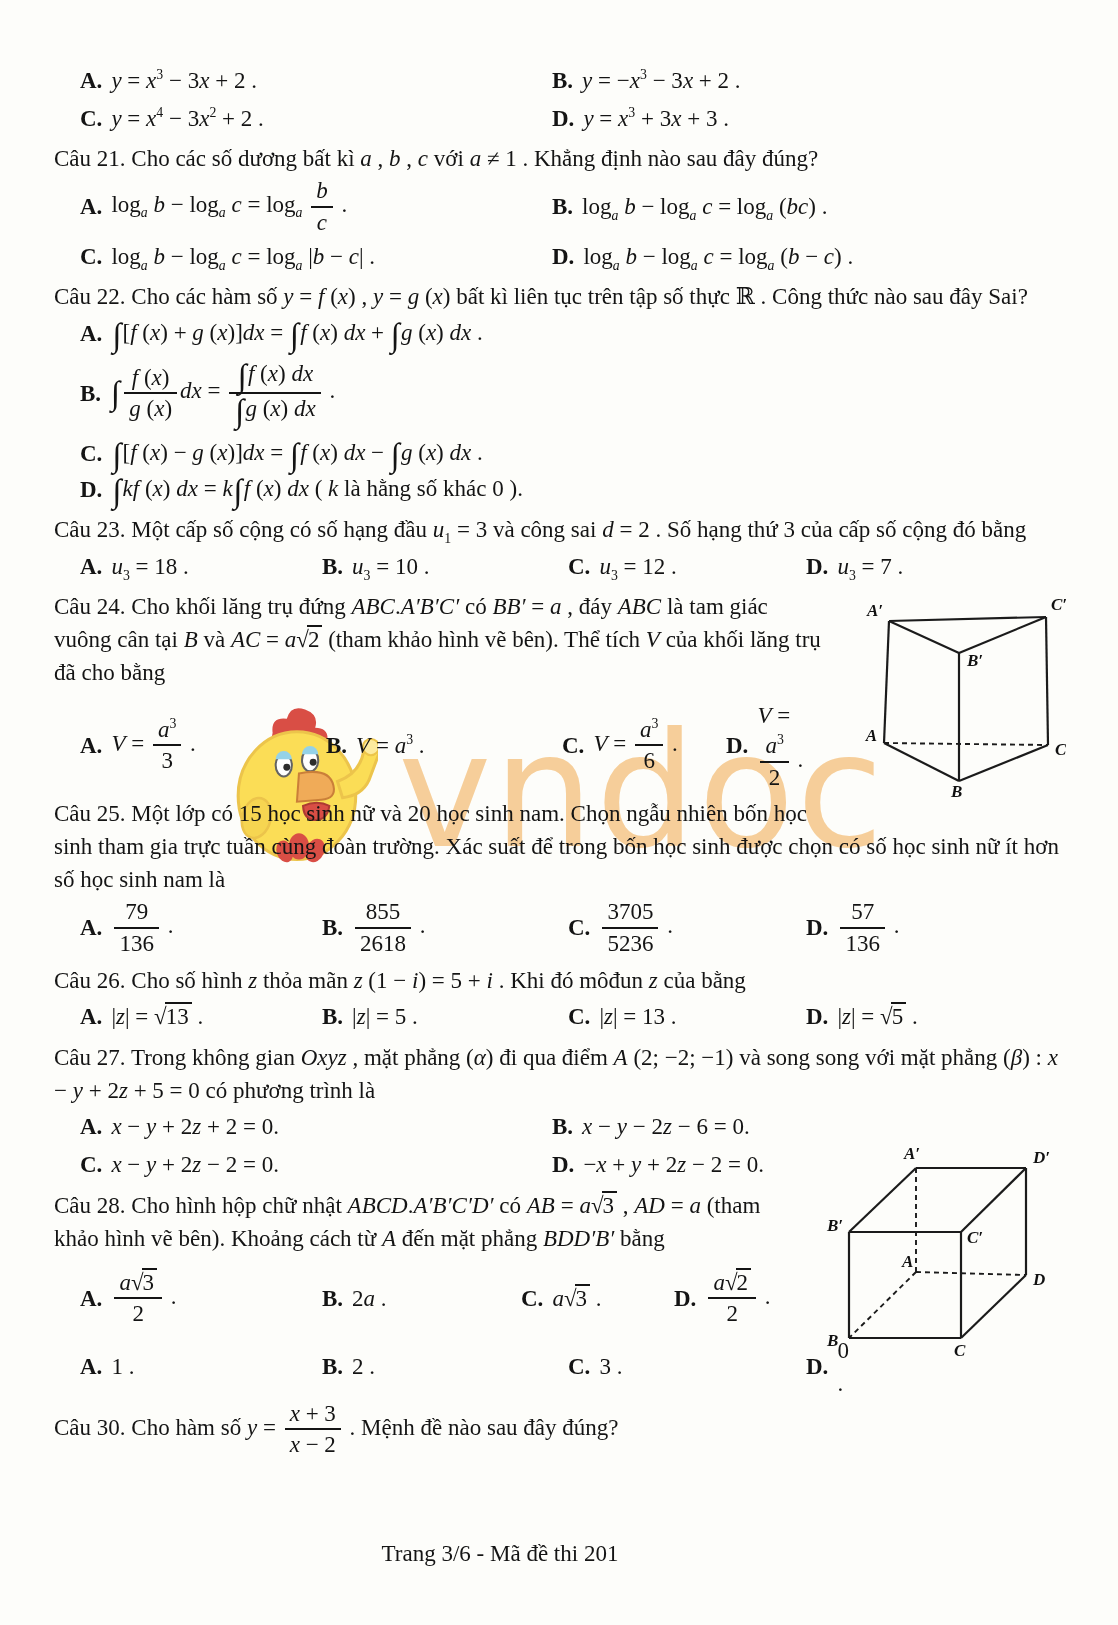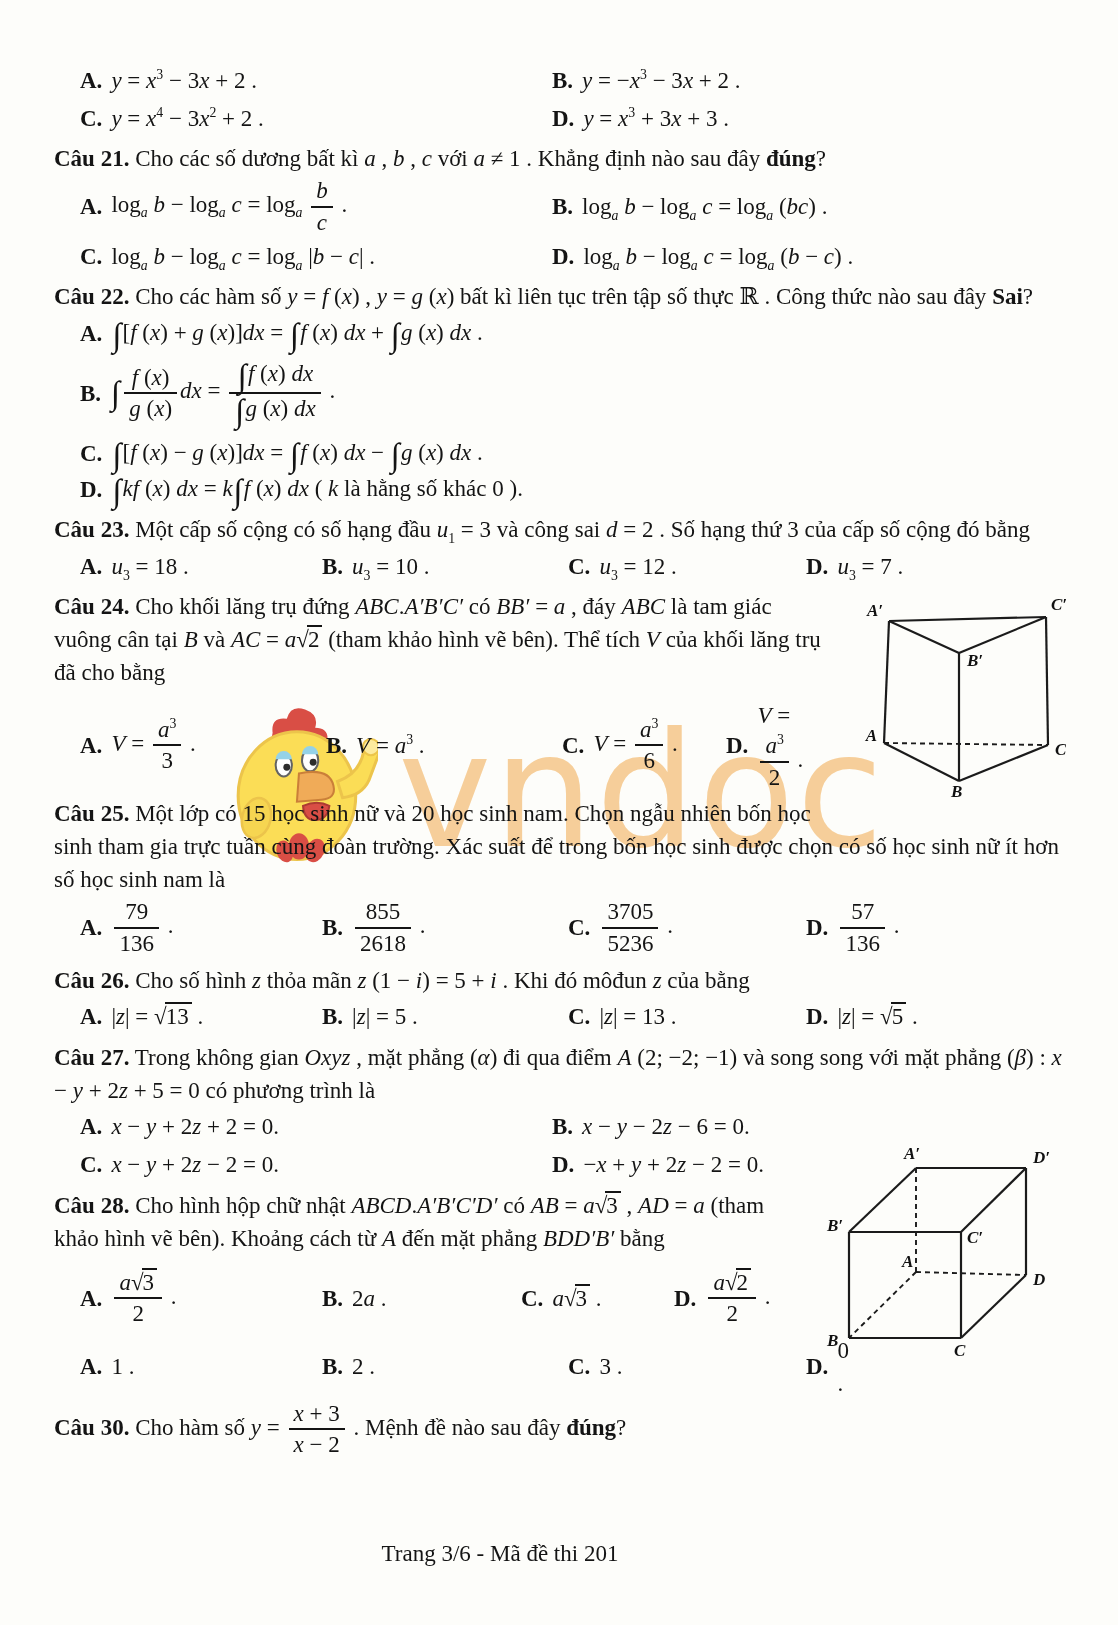--- a/index.html
+++ b/index.html
@@ -7,21 +7,21 @@
         font-family:"Liberation Serif","DejaVu Serif",serif;font-size:23px;line-height:33px;color:#141414;}
   
   .wm{position:absolute;inset:0;z-index:0;pointer-events:none;}
   .wm-brand{position:absolute;left:398px;top:712px;font-family:"DejaVu Sans",sans-serif;
             font-weight:normal;font-size:158px;line-height:1;color:#f6cb92;letter-spacing:2px;opacity:.92;}
   .chick{position:absolute;left:226px;top:698px;width:152px;height:168px;opacity:.95;}
   
   .content{position:relative;z-index:1;padding:60px 52px 0 54px;}
   .q{margin-top:6px;}
   .stem{margin:0;}
-  .bold{font-weight:bold;}
+  .bold{font-weight:normal;}
   .mi{font-style:italic;}
   sup{font-size:60%;line-height:0;vertical-align:super;}
   sub{font-size:60%;line-height:0;vertical-align:sub;}
   .op{font-size:145%;line-height:.9;vertical-align:middle;padding:0 1px;}
   .frac{display:inline-flex;flex-direction:column;text-align:center;vertical-align:middle;
         margin:0 3px;line-height:1.2;}
   .frac .num{border-bottom:2px solid #141414;padding:0 5px 1px;}
   .frac .den{padding:1px 5px 0;}
   .sqrt{white-space:nowrap;}
   .sq{letter-spacing:-2px;}

